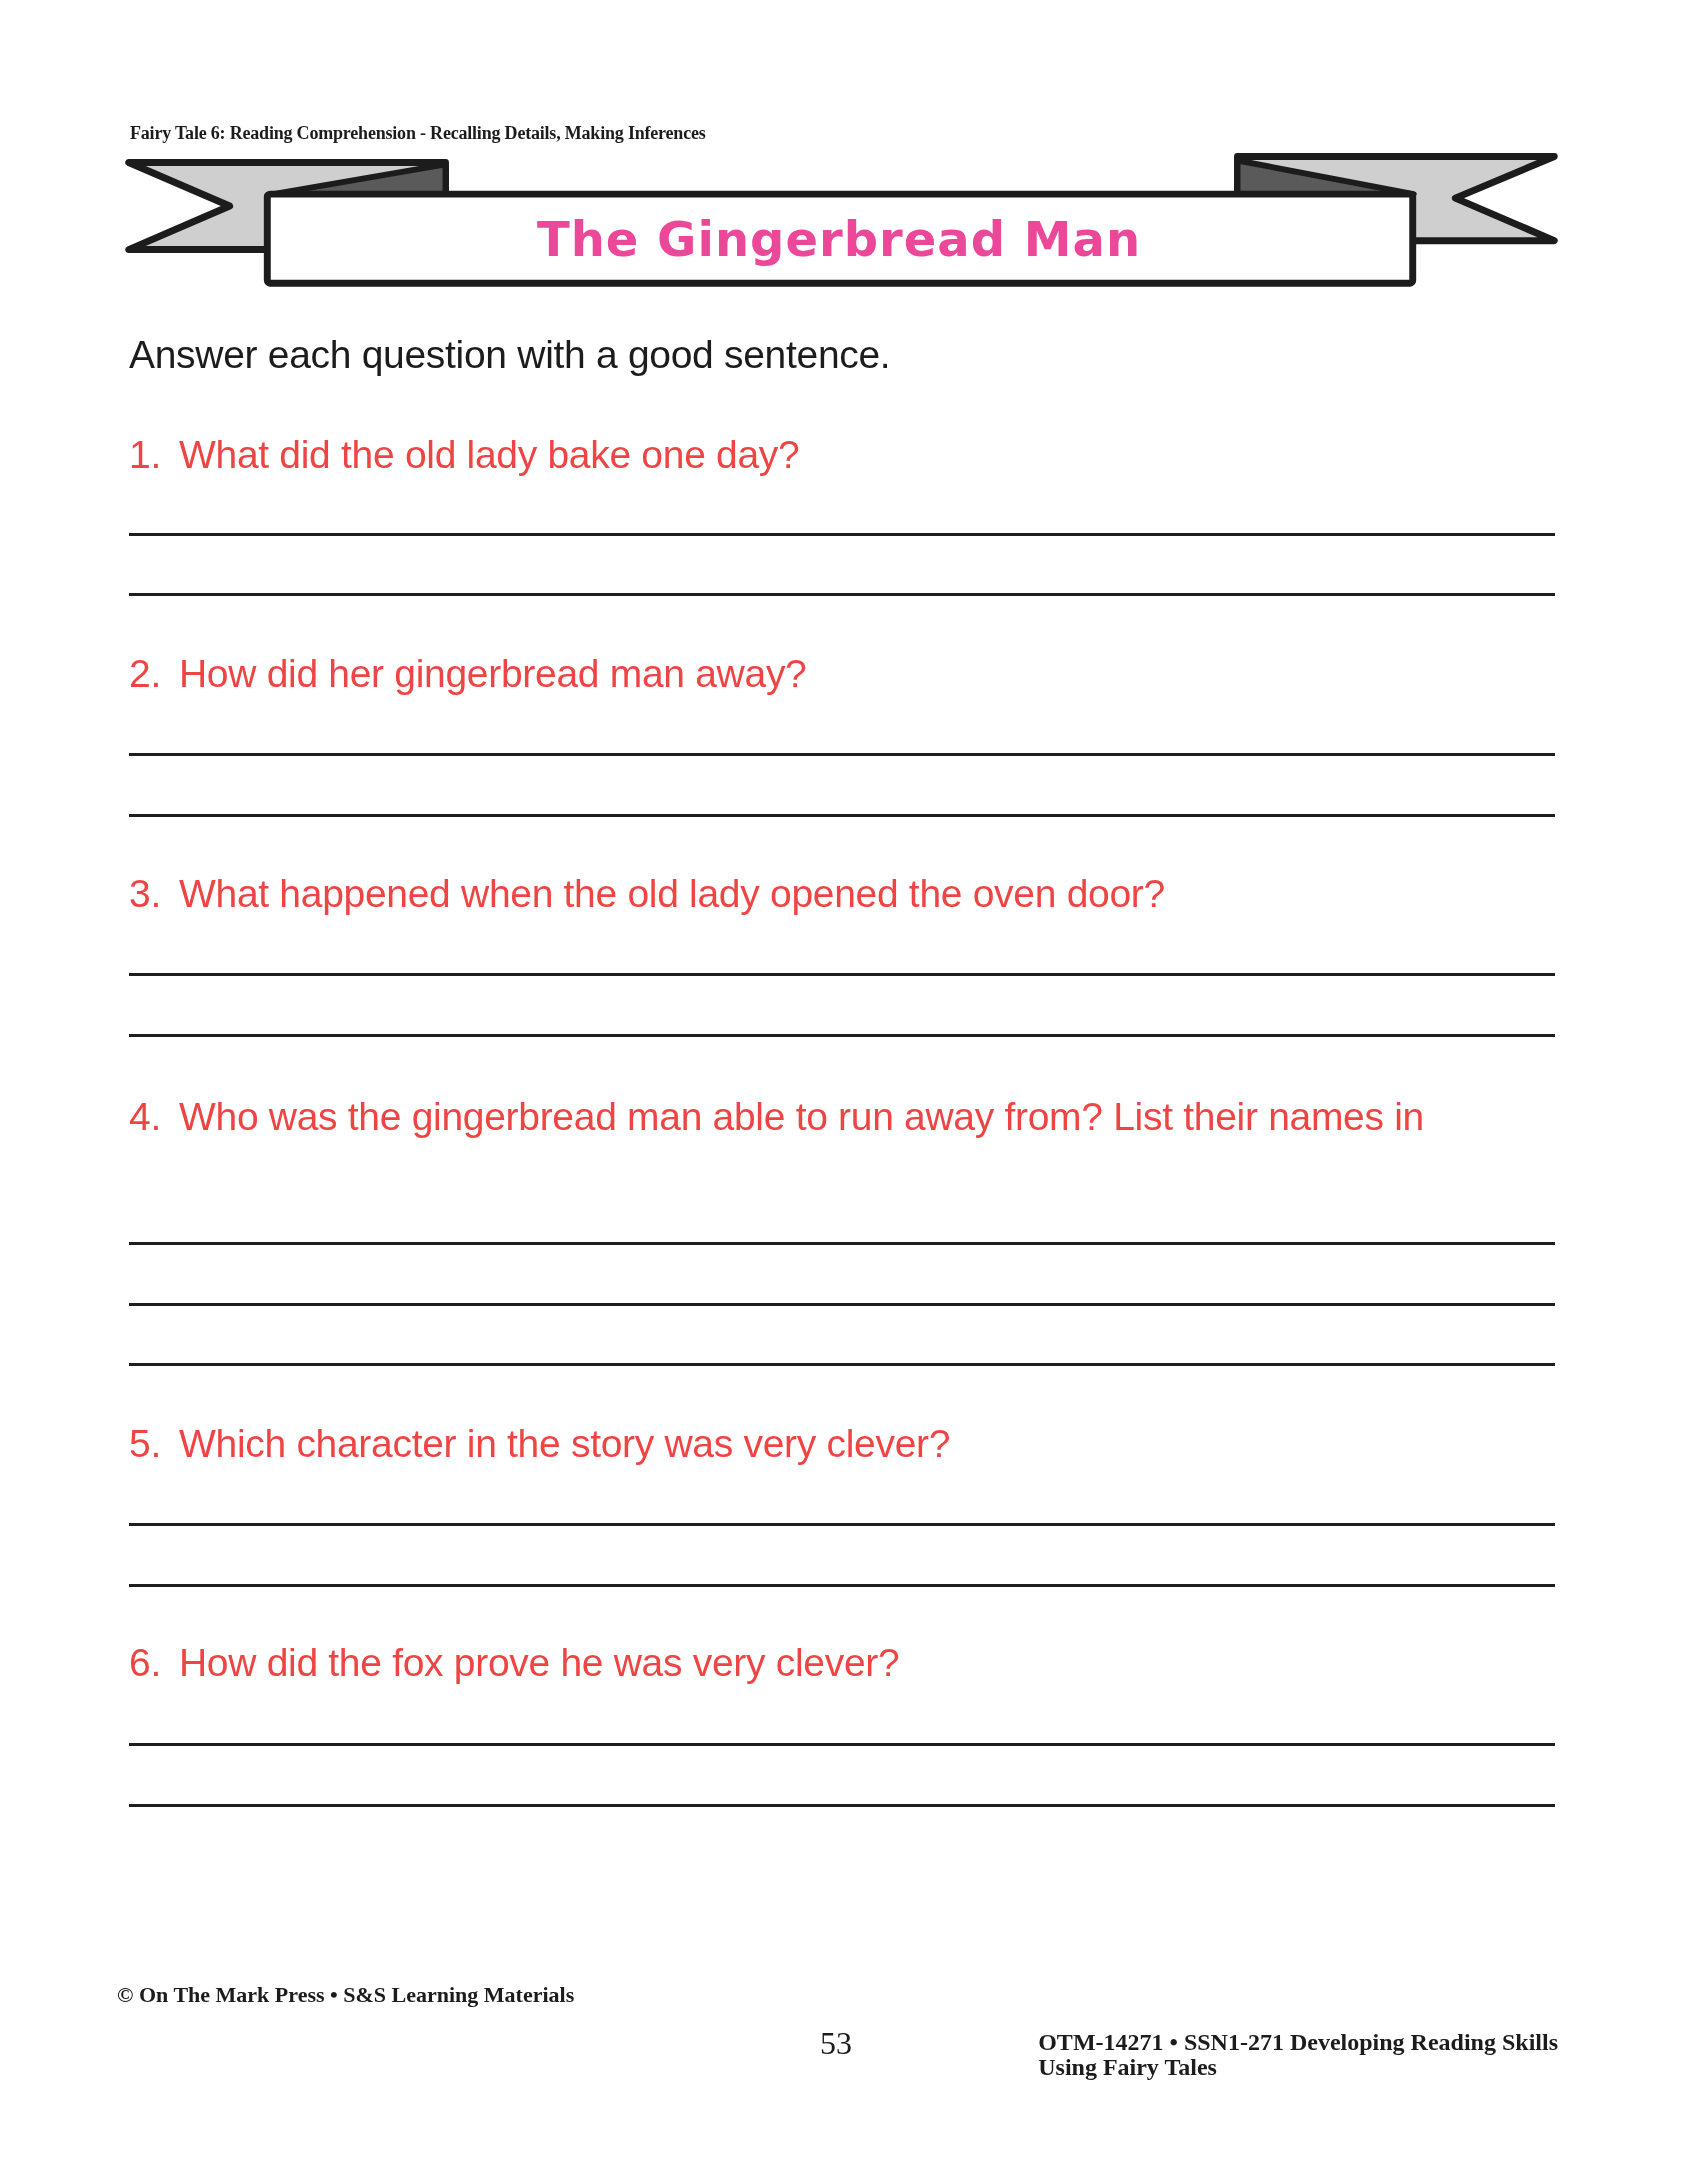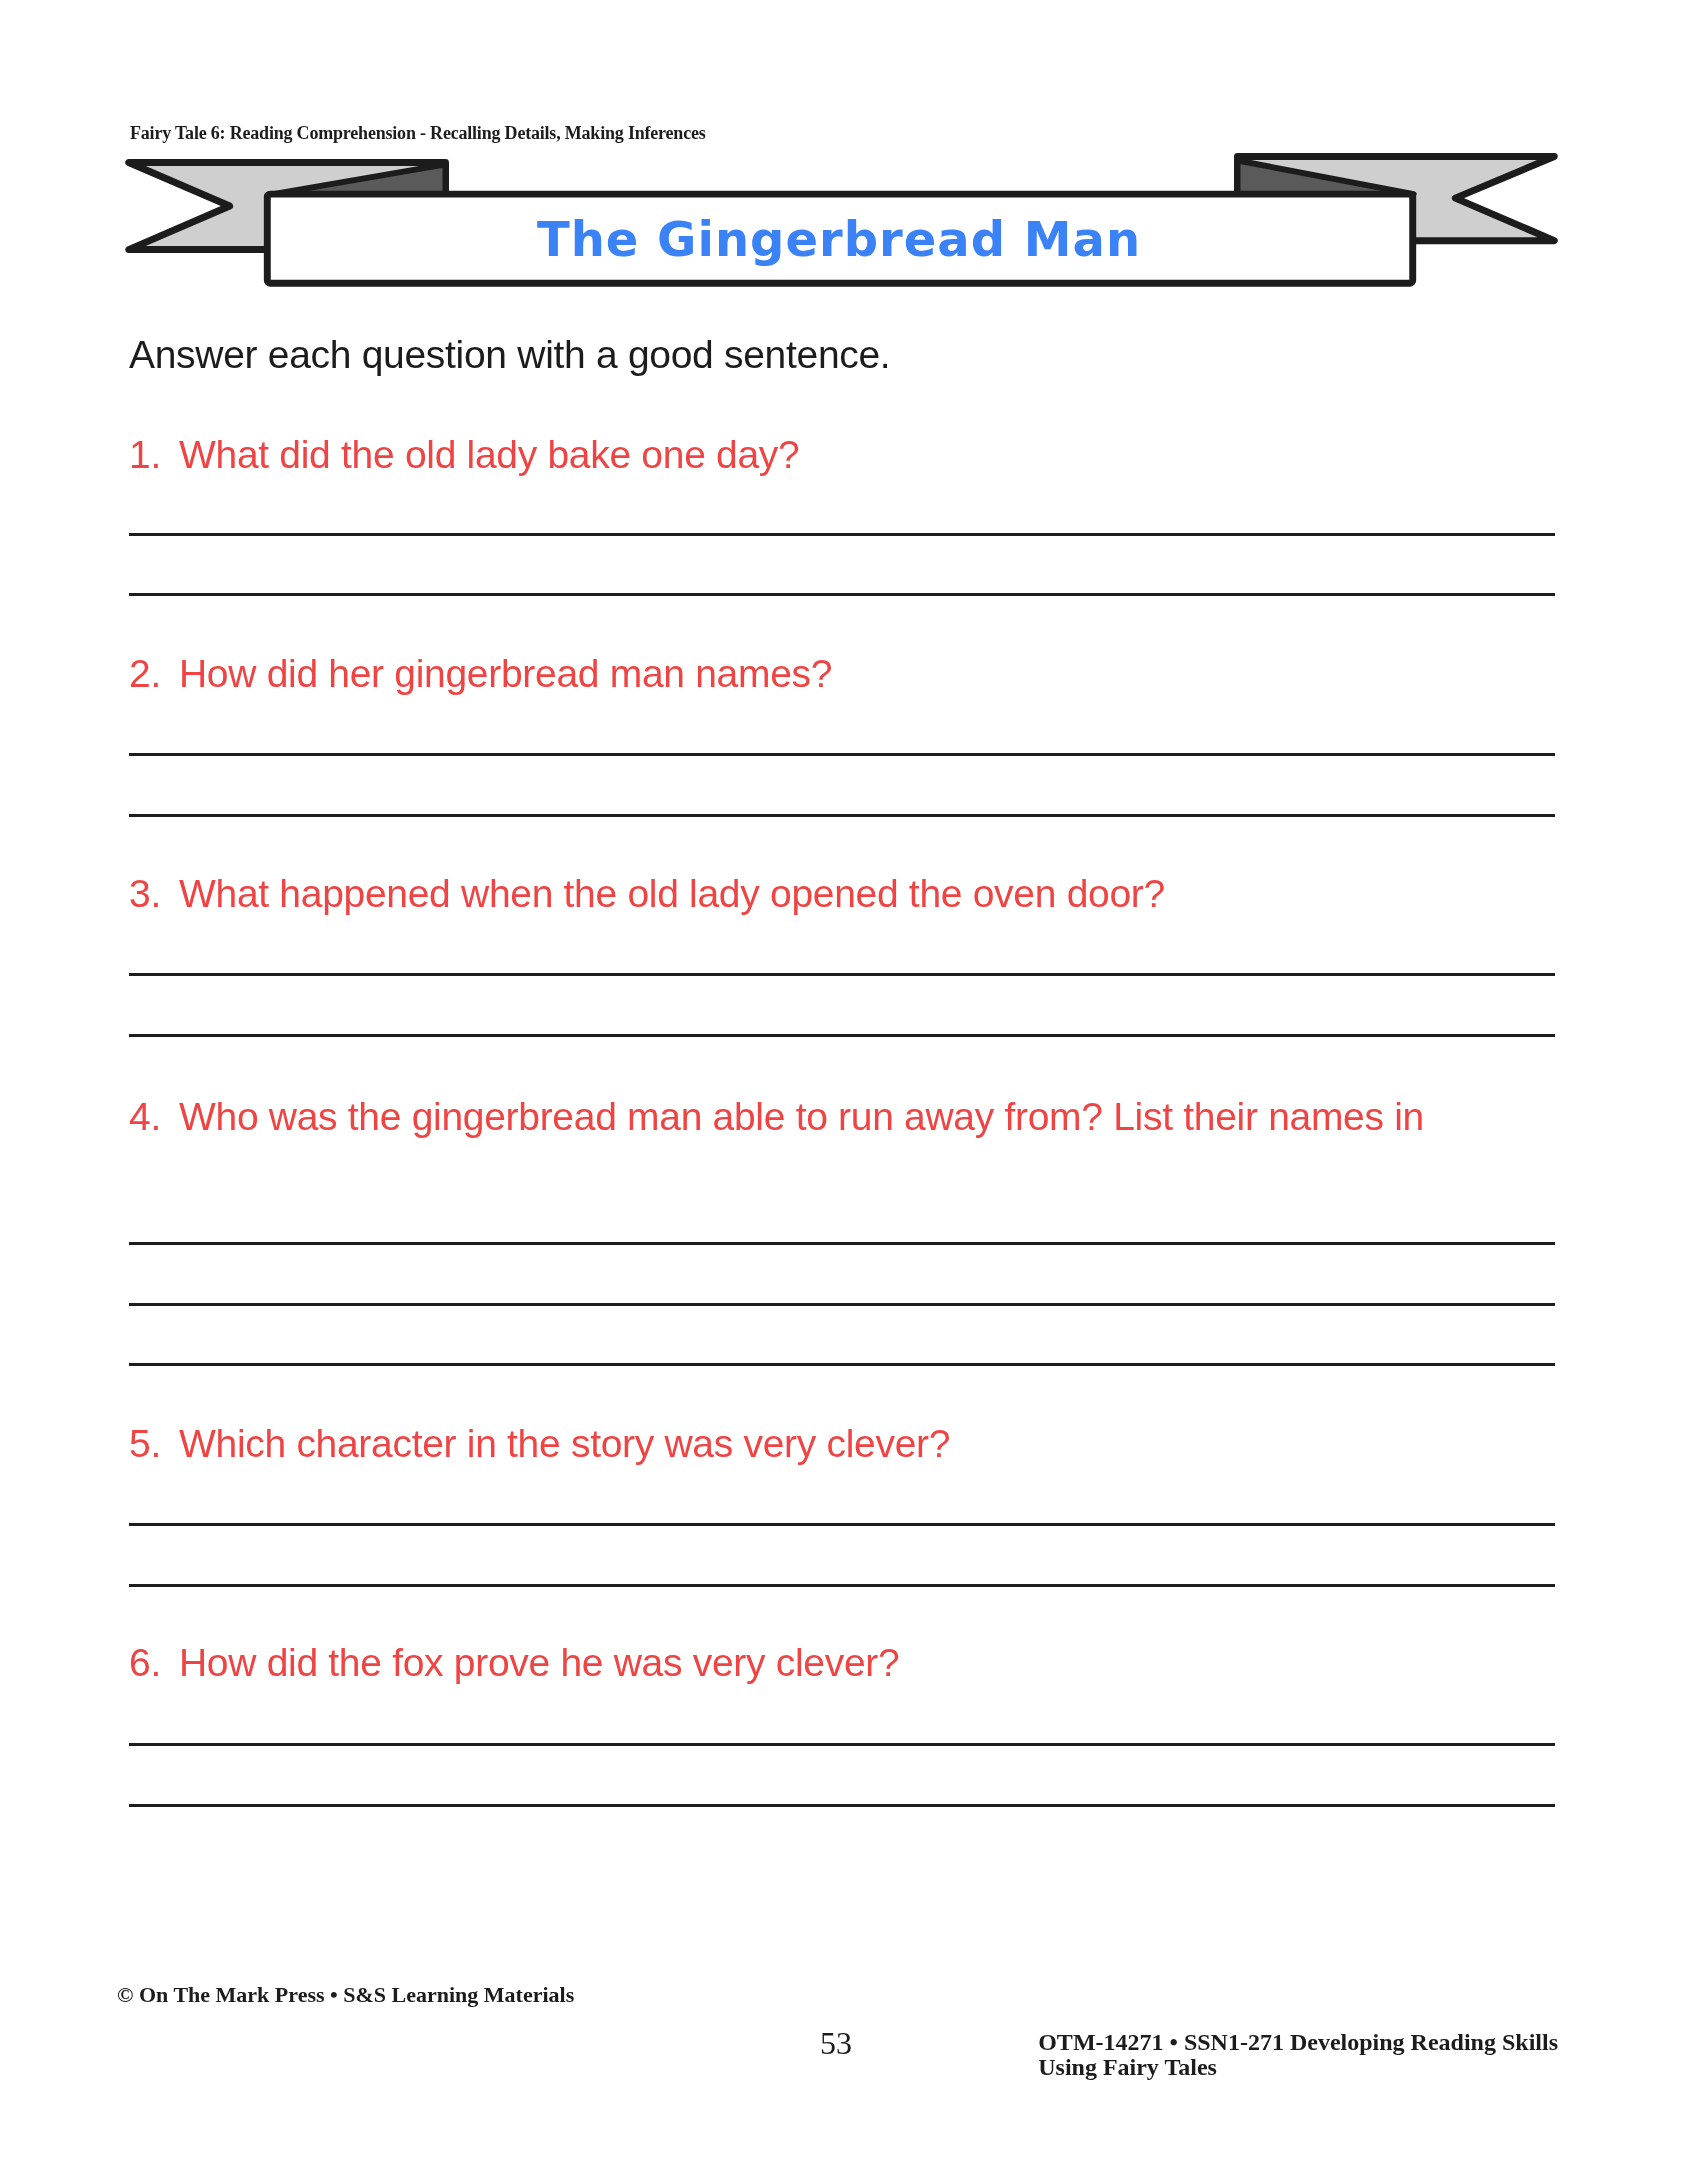--- a/index.html
+++ b/index.html
@@ -3,21 +3,21 @@
 <meta charset="utf-8">
 <style>
   html, body { margin:0; padding:0; background:#ffffff; }
   body { width:1683px; height:2178px; position:relative; overflow:hidden; color:#1c1c1c; }
   .abs { position:absolute; }
   .serif { font-family:"Liberation Serif", "DejaVu Serif", serif; }
   .sans { font-family:Liberation Sans, sans-serif; }
   .header-note { left:130px; top:123px; font-size:18px; font-weight:bold; white-space:nowrap; letter-spacing:-0.2px; }
   .banner { left:0; top:0; width:1683px; height:317px; }
   .title { left:265px; top:194px; width:1148px; height:89px; display:flex; align-items:center; justify-content:center;
-           font-family:"DejaVu Sans", sans-serif; font-weight:bold; font-size:48px; letter-spacing:1px; color:#3b82f6; }
+           font-family:"DejaVu Sans", sans-serif; font-weight:bold; font-size:48px; letter-spacing:1px; color:#ec4899; }
   .instructions { left:129px; top:333px; font-size:39px; white-space:nowrap; color:#1c1c1c; letter-spacing:-0.3px; }
   .q { left:129px; font-size:39px; color:#ef4444; white-space:nowrap; letter-spacing:-0.3px; }
   .q .num { display:inline-block; width:50px; }
   .q .cont { padding-left:50px; display:block; }
   .rule { left:129px; width:1426px; height:3px; background:#1e1e1e; }
   .footer-left { left:117px; top:1982px; font-size:22px; font-weight:bold; white-space:nowrap; }
   .footer-page { left:820px; top:2025px; font-size:32px; white-space:nowrap; }
   .footer-right { right:125px; top:2030px; font-size:24px; font-weight:bold; line-height:25px; white-space:nowrap; }
 </style>
 </head>
@@ -44,21 +44,21 @@
 
 <div class="abs sans instructions">Answer each question with a good sentence.</div>
 
 <div class="abs sans q" style="top:433px;">
   <span class="num">1.</span><span>What did the old lady bake one day?</span>
 </div>
 <div class="abs rule" style="top:533px;"></div>
 <div class="abs rule" style="top:593px;"></div>
 
 <div class="abs sans q" style="top:652px;">
-  <span class="num">2.</span><span>How did her gingerbread man names?</span>
+  <span class="num">2.</span><span>How did her gingerbread man away?</span>
 </div>
 <div class="abs rule" style="top:753px;"></div>
 <div class="abs rule" style="top:814px;"></div>
 
 <div class="abs sans q" style="top:872px;">
   <span class="num">3.</span><span>What happened when the old lady opened the oven door?</span>
 </div>
 <div class="abs rule" style="top:973px;"></div>
 <div class="abs rule" style="top:1034px;"></div>
 

